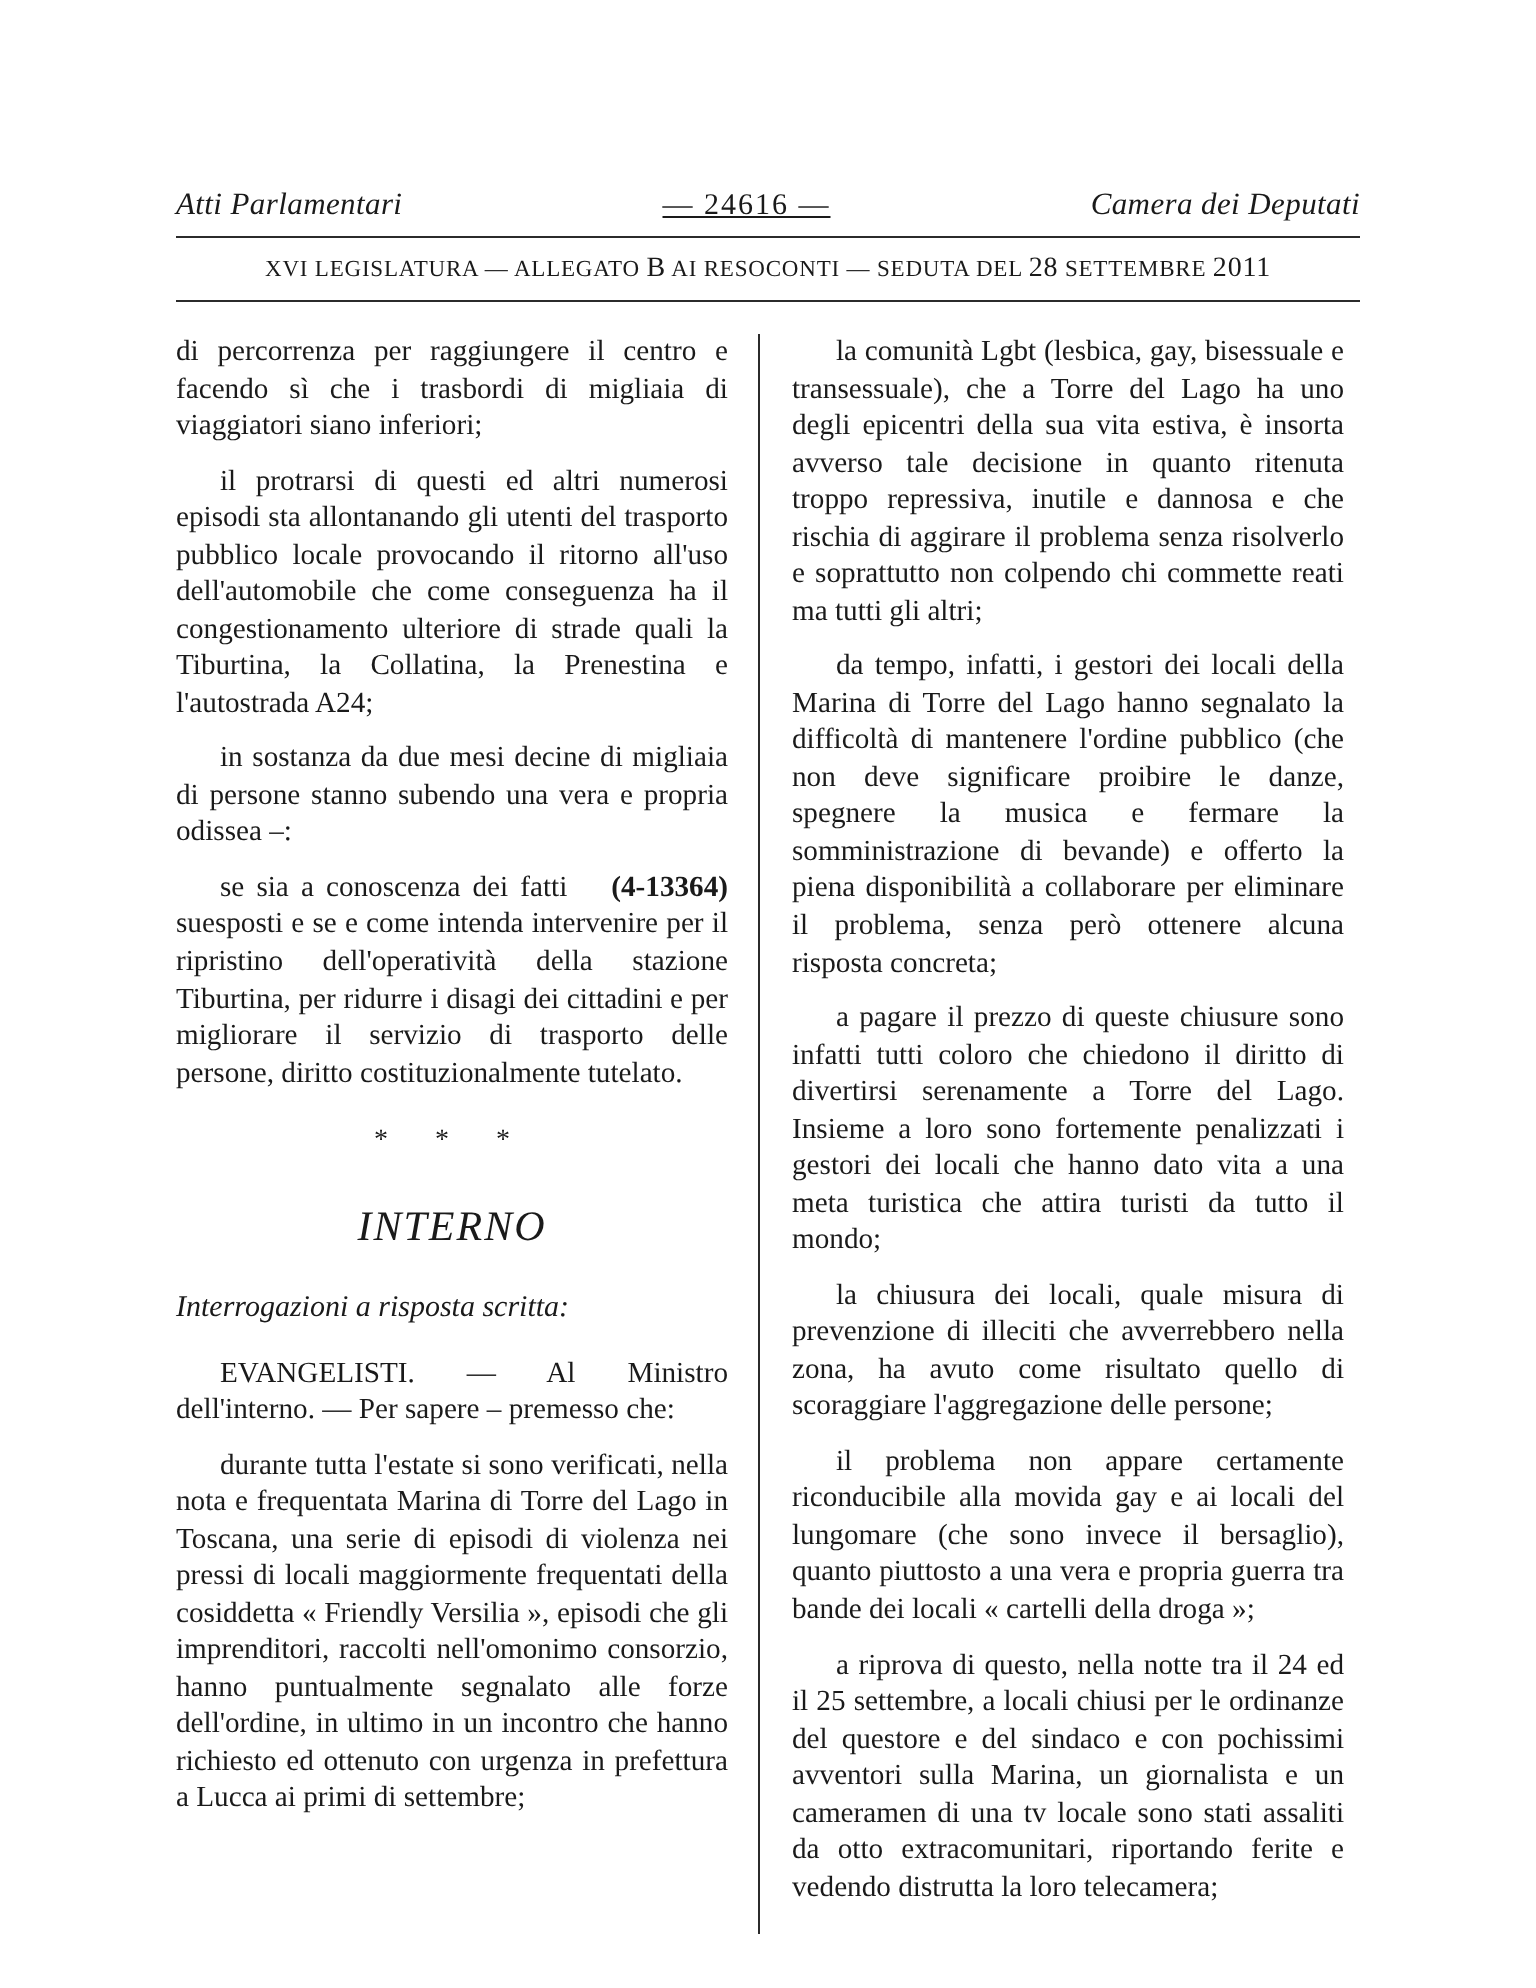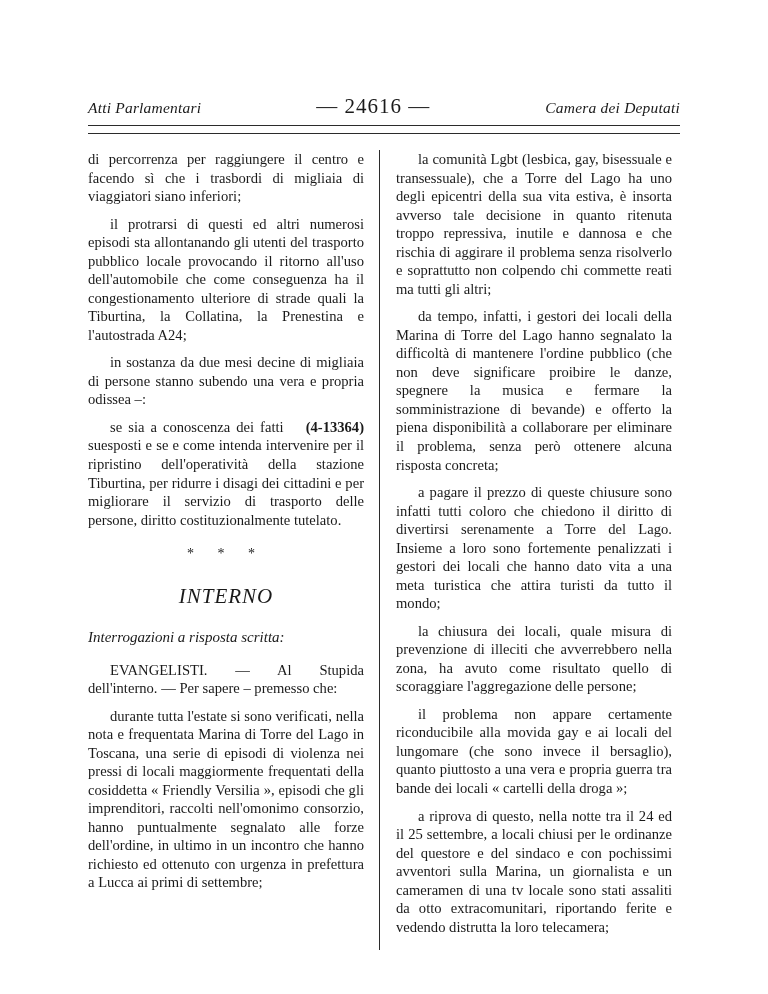--- a/index.html
+++ b/index.html
@@ -27,23 +27,24 @@
     justify-content: space-between;
     font-style: italic;
     font-size: 15.5px;
     letter-spacing: 0.2px;
   }
   .header-left {
     white-space: nowrap;
   }
   .header-center {
     font-style: normal;
-    font-size: 21px;
+    font-size: 15px;
     letter-spacing: 1px;
     white-space: nowrap;
+    text-decoration: underline;
   }
   .header-right {
     white-space: nowrap;
   }
   .header-rule {
     border: none;
     border-top: 1px solid #2b2b2b;
     margin: 6px 0 0 0;
   }
   .subheader {
@@ -121,37 +122,49 @@
 
 <div class="page">
 
   <div class="header-row">
     <div class="header-left">Atti Parlamentari</div>
     <div class="header-center">—   24616   —</div>
     <div class="header-right">Camera dei Deputati</div>
   </div>
   <hr class="header-rule">
 
+  <div class="subheader">
+    <span>XVI LEGISLATURA</span>
+    <span>—</span>
+    <span>ALLEGATO</span>
+    <span class="big">B</span>
+    <span>AI RESOCONTI</span>
+    <span>—</span>
+    <span>SEDUTA DEL</span>
+    <span class="big">28</span>
+    <span>SETTEMBRE</span>
+    <span class="big">2011</span>
+  </div>
   <hr class="sub-rule">
 
   <div class="columns">
 
     <div class="col col-left">
       <p class="noindent">di percorrenza per raggiungere il centro e facendo sì che i trasbordi di migliaia di viaggiatori siano inferiori;</p>
       <p>il protrarsi di questi ed altri numerosi episodi sta allontanando gli utenti del trasporto pubblico locale provocando il ritorno all'uso dell'automobile che come conseguenza ha il congestionamento ulteriore di strade quali la Tiburtina, la Collatina, la Prenestina e l'autostrada A24;</p>
       <p>in sostanza da due mesi decine di migliaia di persone stanno subendo una vera e propria odissea –:</p>
       <p><span class="docnum">(4-13364)</span><span>se sia a conoscenza dei fatti suesposti e se e come intenda intervenire per il ripristino dell'operatività della stazione Tiburtina, per ridurre i disagi dei cittadini e per migliorare il servizio di trasporto delle persone, diritto costituzionalmente tutelato.</span></p>
 
       <p class="sep">*  *  *</p>
 
       <p class="section-title">INTERNO</p>
 
       <p class="subsection">Interrogazioni a risposta scritta:</p>
 
-      <p>EVANGELISTI. — Al Stupida dell'interno. — Per sapere – premesso che:</p>
+      <p>EVANGELISTI. — Al Ministro dell'interno. — Per sapere – premesso che:</p>
       <p>durante tutta l'estate si sono verificati, nella nota e frequentata Marina di Torre del Lago in Toscana, una serie di episodi di violenza nei pressi di locali maggiormente frequentati della cosiddetta « Friendly Versilia », episodi che gli imprenditori, raccolti nell'omonimo consorzio, hanno puntualmente segnalato alle forze dell'ordine, in ultimo in un incontro che hanno richiesto ed ottenuto con urgenza in prefettura a Lucca ai primi di settembre;</p>
     </div>
 
     <div class="col col-right">
       <p>la comunità Lgbt (lesbica, gay, bisessuale e transessuale), che a Torre del Lago ha uno degli epicentri della sua vita estiva, è insorta avverso tale decisione in quanto ritenuta troppo repressiva, inutile e dannosa e che rischia di aggirare il problema senza risolverlo e soprattutto non colpendo chi commette reati ma tutti gli altri;</p>
       <p>da tempo, infatti, i gestori dei locali della Marina di Torre del Lago hanno segnalato la difficoltà di mantenere l'ordine pubblico (che non deve significare proibire le danze, spegnere la musica e fermare la somministrazione di bevande) e offerto la piena disponibilità a collaborare per eliminare il problema, senza però ottenere alcuna risposta concreta;</p>
       <p>a pagare il prezzo di queste chiusure sono infatti tutti coloro che chiedono il diritto di divertirsi serenamente a Torre del Lago. Insieme a loro sono fortemente penalizzati i gestori dei locali che hanno dato vita a una meta turistica che attira turisti da tutto il mondo;</p>
       <p>la chiusura dei locali, quale misura di prevenzione di illeciti che avverrebbero nella zona, ha avuto come risultato quello di scoraggiare l'aggregazione delle persone;</p>
       <p>il problema non appare certamente riconducibile alla movida gay e ai locali del lungomare (che sono invece il bersaglio), quanto piuttosto a una vera e propria guerra tra bande dei locali « cartelli della droga »;</p>
       <p>a riprova di questo, nella notte tra il 24 ed il 25 settembre, a locali chiusi per le ordinanze del questore e del sindaco e con pochissimi avventori sulla Marina, un giornalista e un cameramen di una tv locale sono stati assaliti da otto extracomunitari, riportando ferite e vedendo distrutta la loro telecamera;</p>

